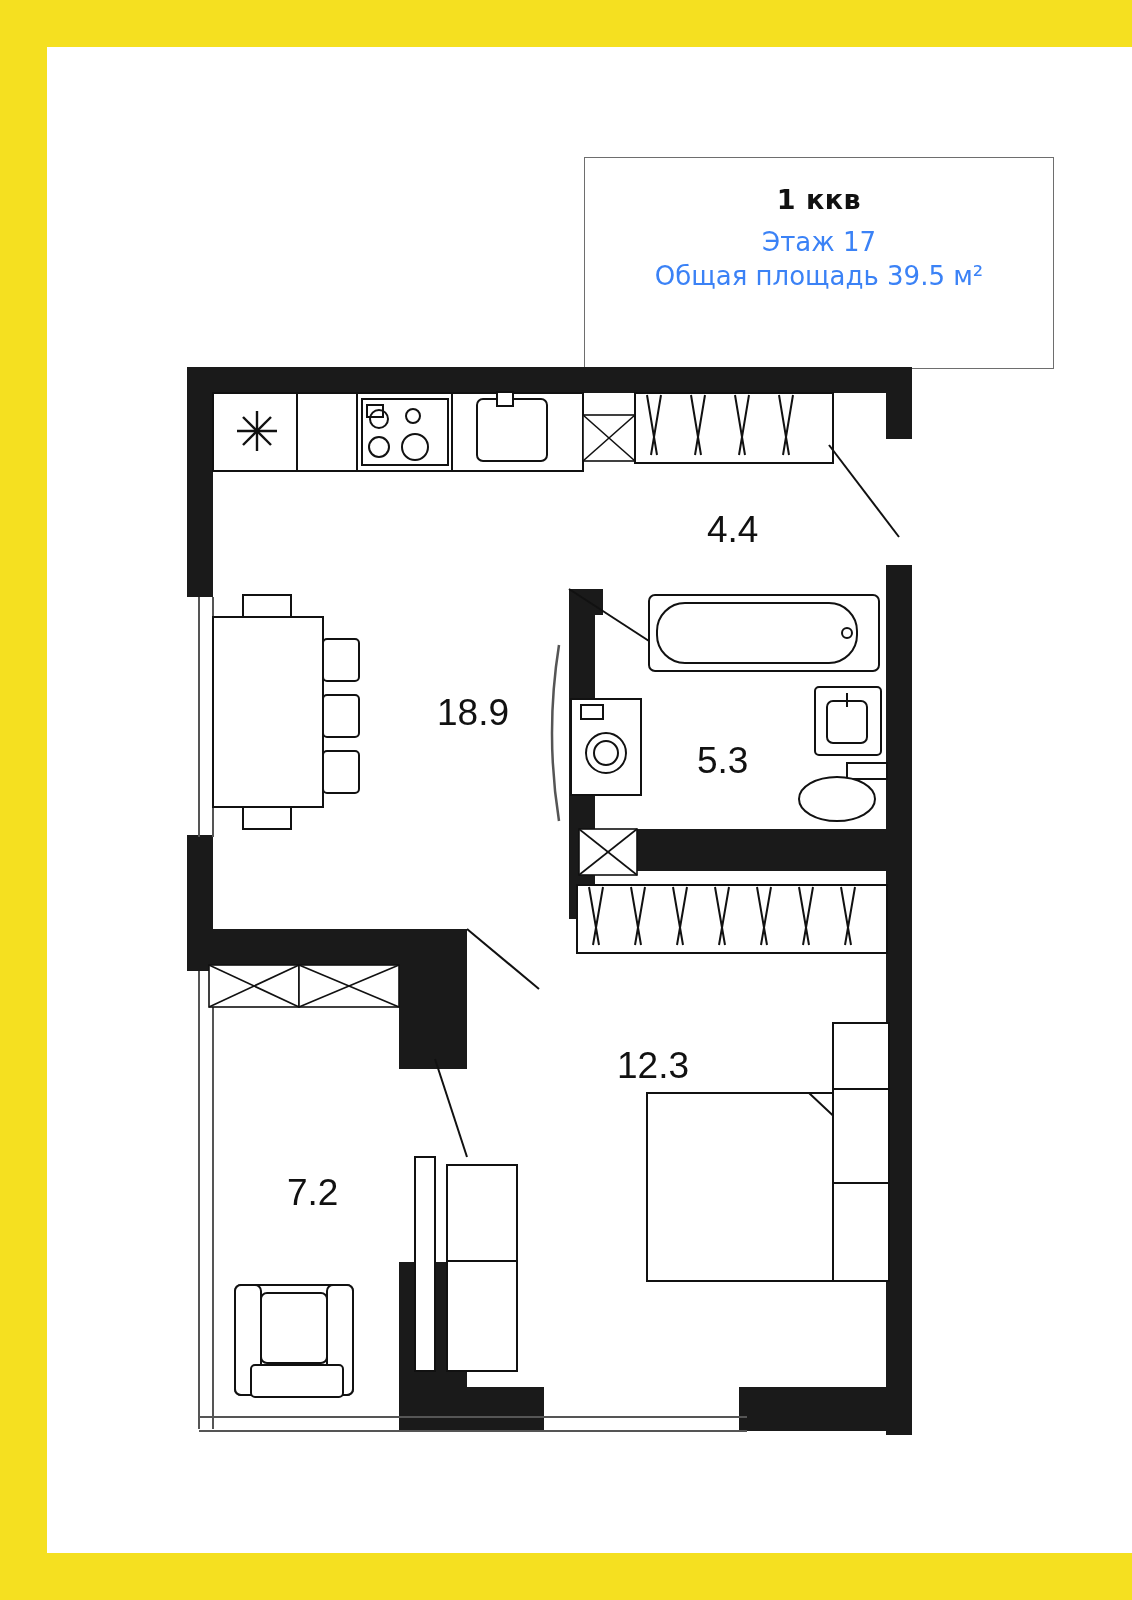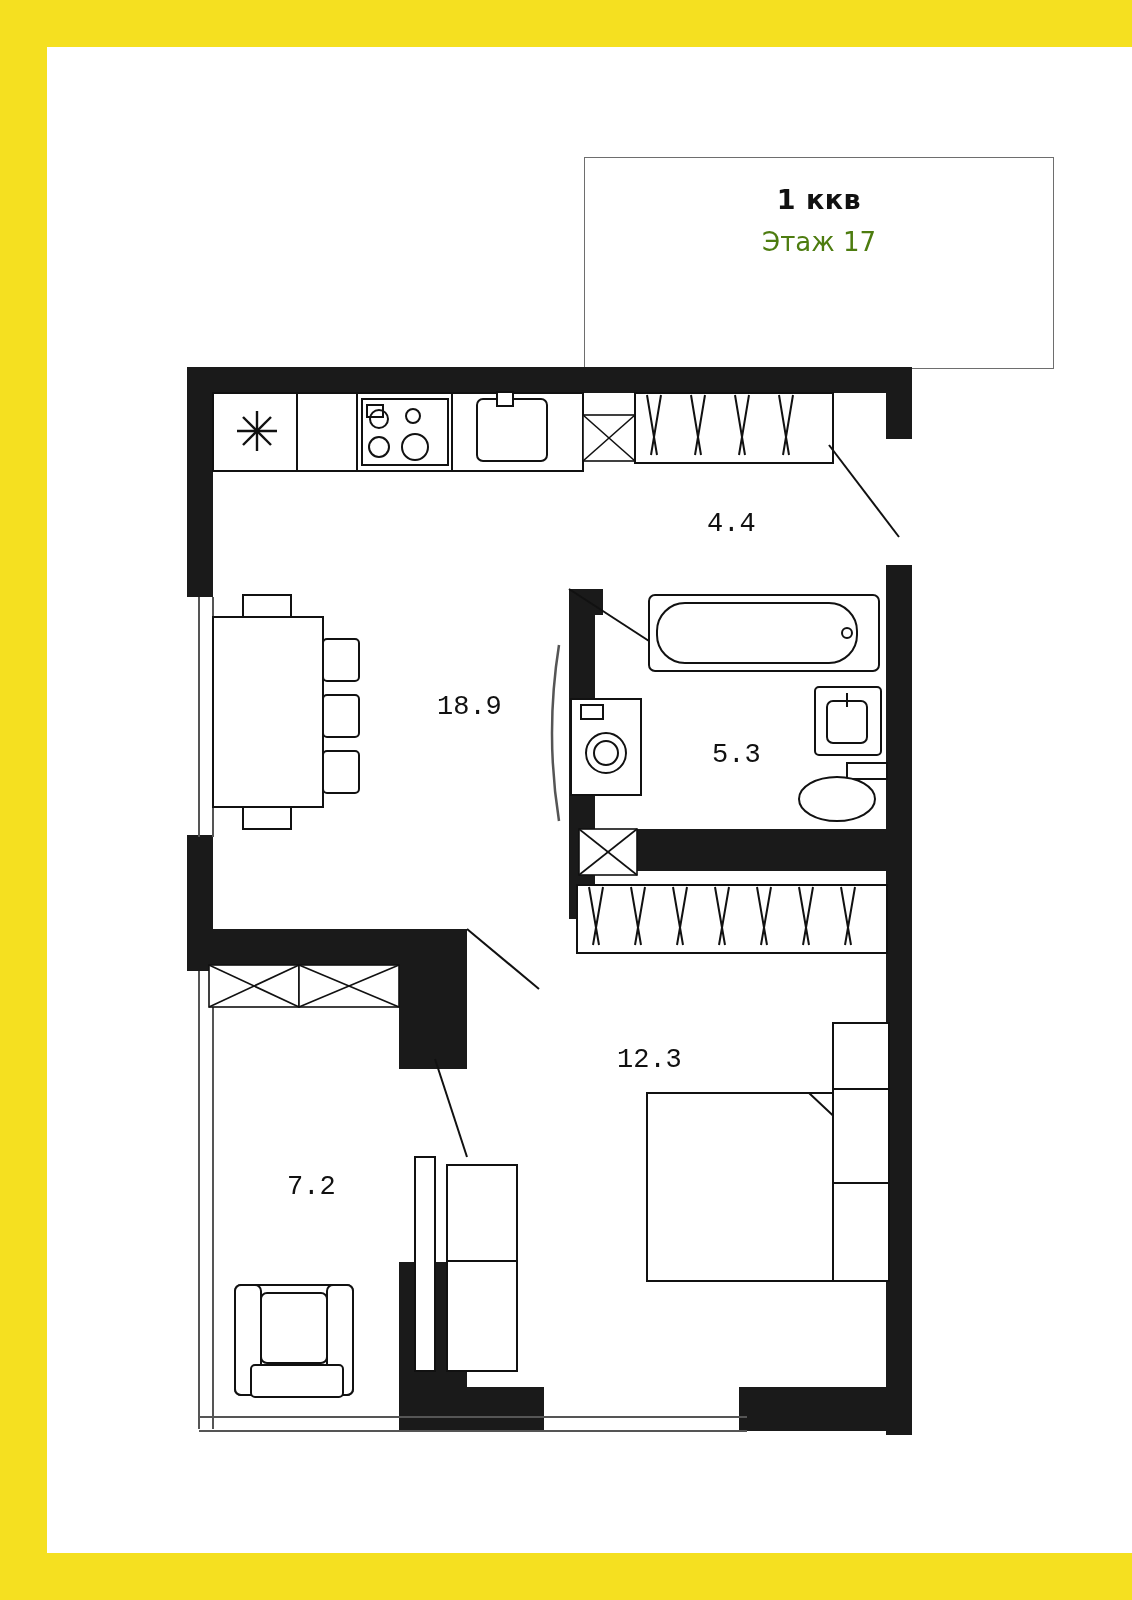--- a/index.html
+++ b/index.html
@@ -42,53 +42,54 @@
   }
   .info-title {
     font-size: 27px;
     font-weight: bold;
     color: #111111;
     letter-spacing: 0.5px;
     margin-bottom: 10px;
   }
   .info-line {
     font-size: 26px;
-    color: #4d7c0f;
+    color: #3b82f6;
     line-height: 1.32;
   }
   
   .plan {
     position: absolute;
     left: 0;
     top: 0;
     width: 1038px;
     height: 1506px;
   }
   .area-label {
     position: absolute;
-    font-size: 27px;
+    font-size: 37px;
     color: #111111;
-    font-family: Liberation Mono, monospace;
+    font-family: Liberation Sans, sans-serif;
     white-space: nowrap;
   }
   .lbl-44 { left: 660px; top: 462px; }
   .lbl-135 { left: 390px; top: 645px; }
-  .lbl-53 { left: 665px; top: 693px; }
+  .lbl-53 { left: 650px; top: 693px; }
   .lbl-163 { left: 570px; top: 998px; }
   .lbl-72 { left: 240px; top: 1125px; text-align: right; }
 </style>
 </head>
 <body>
 
 <div class="page">
   <div class="inner">
 
     <div class="info-card">
       <div class="info-title">1 ккв</div>
       <div class="info-line">Этаж 17</div>
+      <div class="info-line">Общая площадь 39.5 м²</div>
     </div>
 
     <svg class="plan" viewBox="0 0 1038 1506">
 
       <g fill="#1a1a1a">
 
         <rect x="140" y="320" width="725" height="26"></rect>
 
         <rect x="839" y="320" width="26" height="72"></rect>
 

